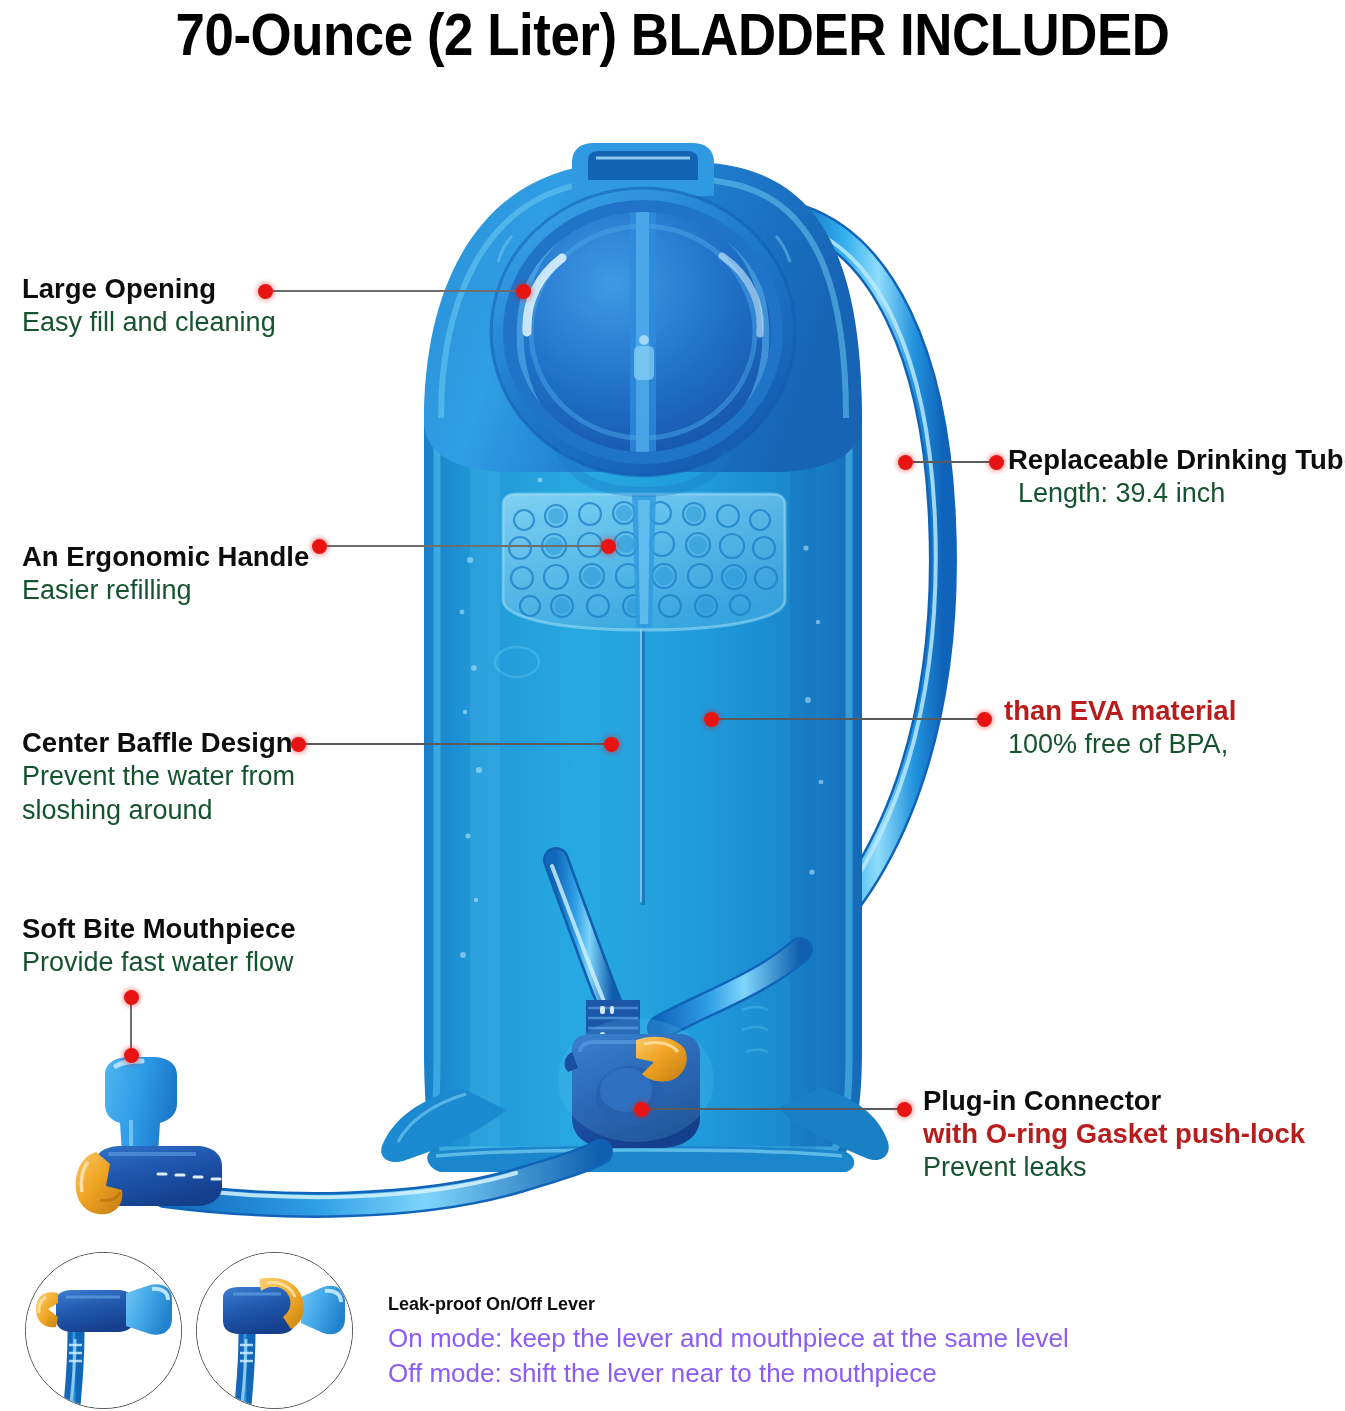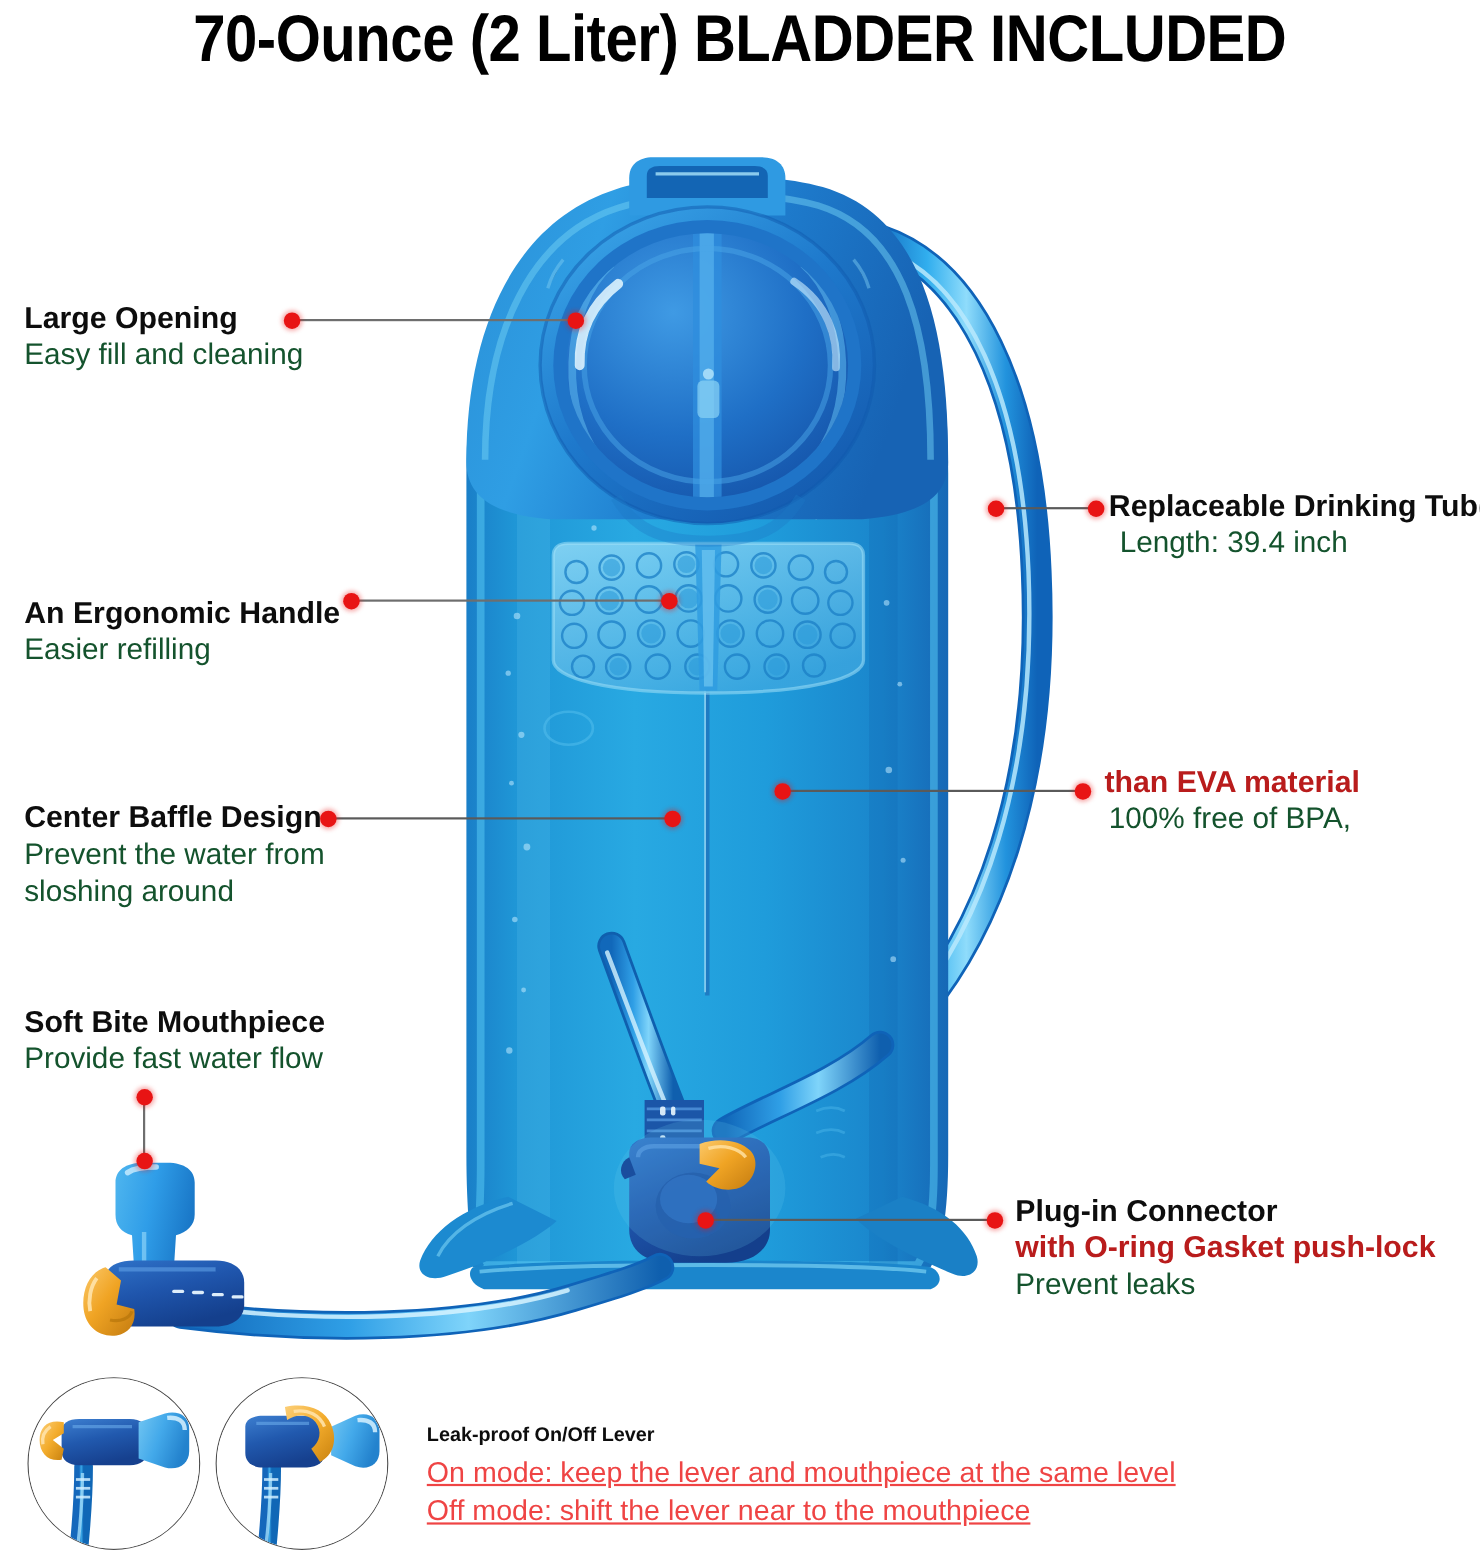--- a/index.html
+++ b/index.html
@@ -52,21 +52,21 @@
     position:absolute;border-radius:50%;overflow:hidden;
     border:1.5px solid #4d4d4d;background:#fdfdfd;
   }
 
   
   .bottomblock{position:absolute;}
   .bottomblock .hd{
     font-weight:bold;font-size:18px;line-height:34px;color:#0d0d0d;white-space:nowrap;
   }
   .bottomblock .ln{
-    font-weight:normal;font-size:26px;line-height:35px;color:#ef4444;white-space:nowrap;text-decoration:underline;
+    font-weight:normal;font-size:26px;line-height:35px;color:#8b5cf6;white-space:nowrap;
   }
 
   svg{display:block;}
   .noevents{pointer-events:none;}
 </style>
 </head>
 <body>
 
 <div id="stage">
 

